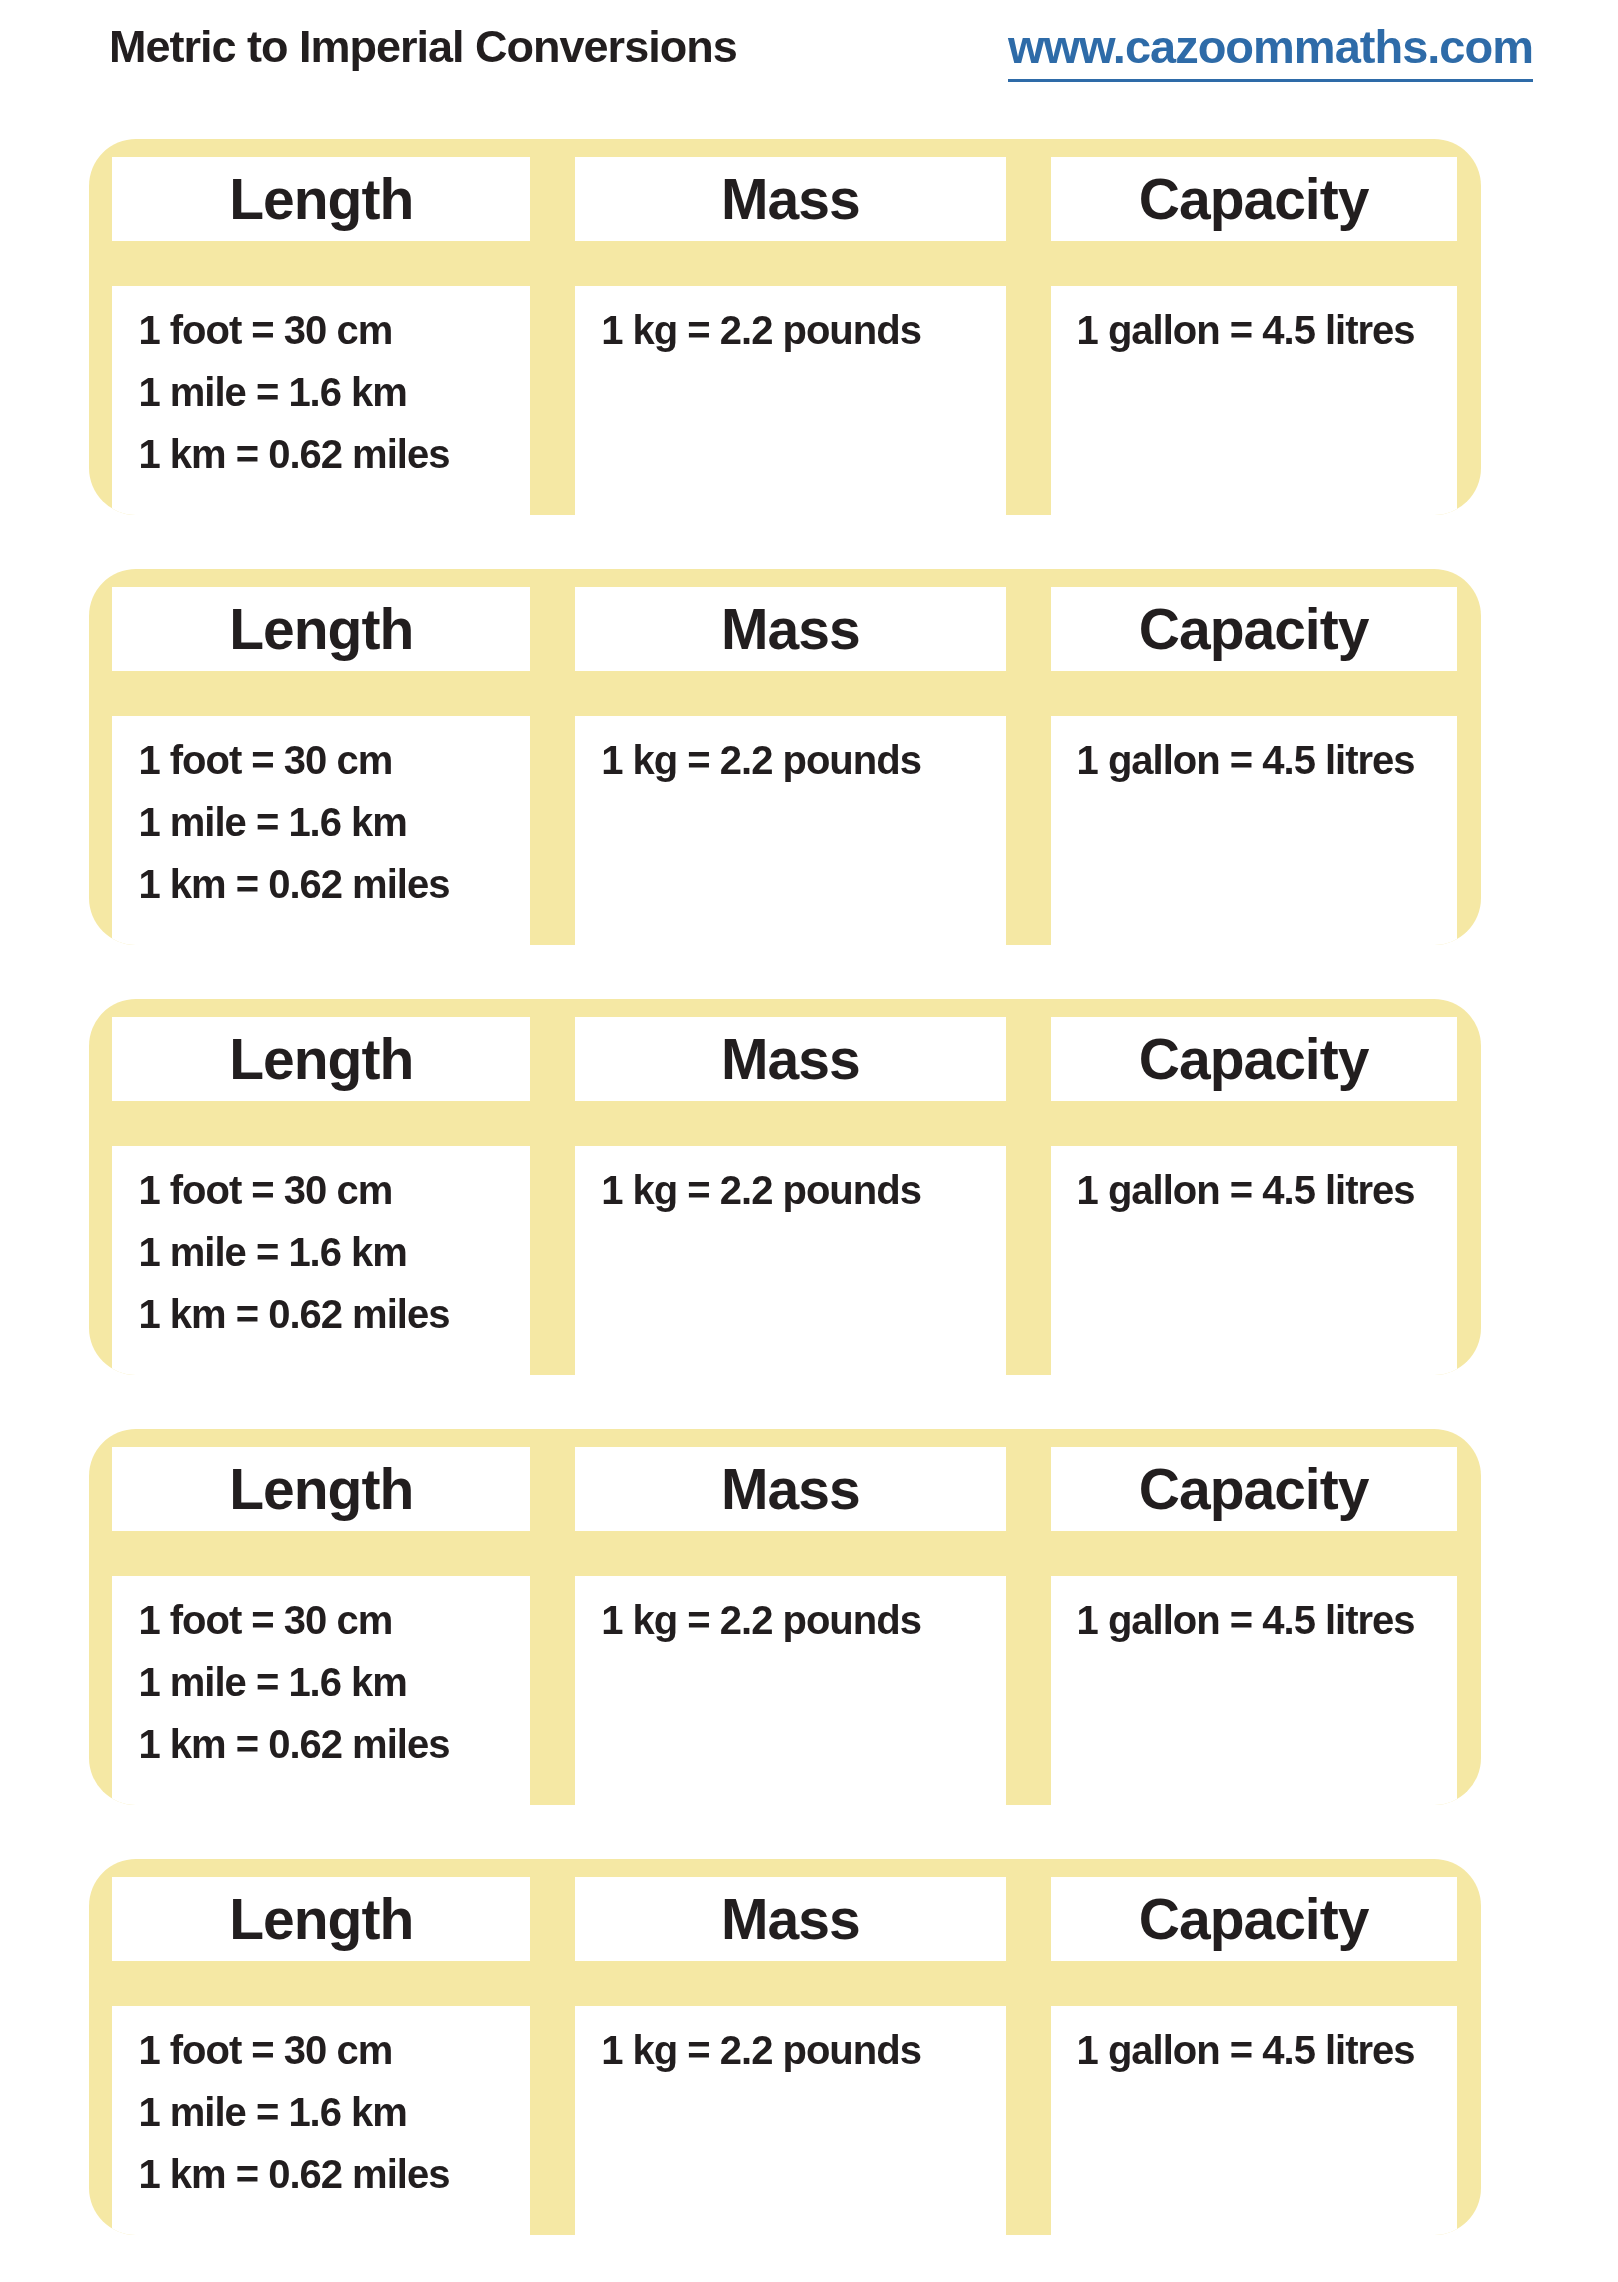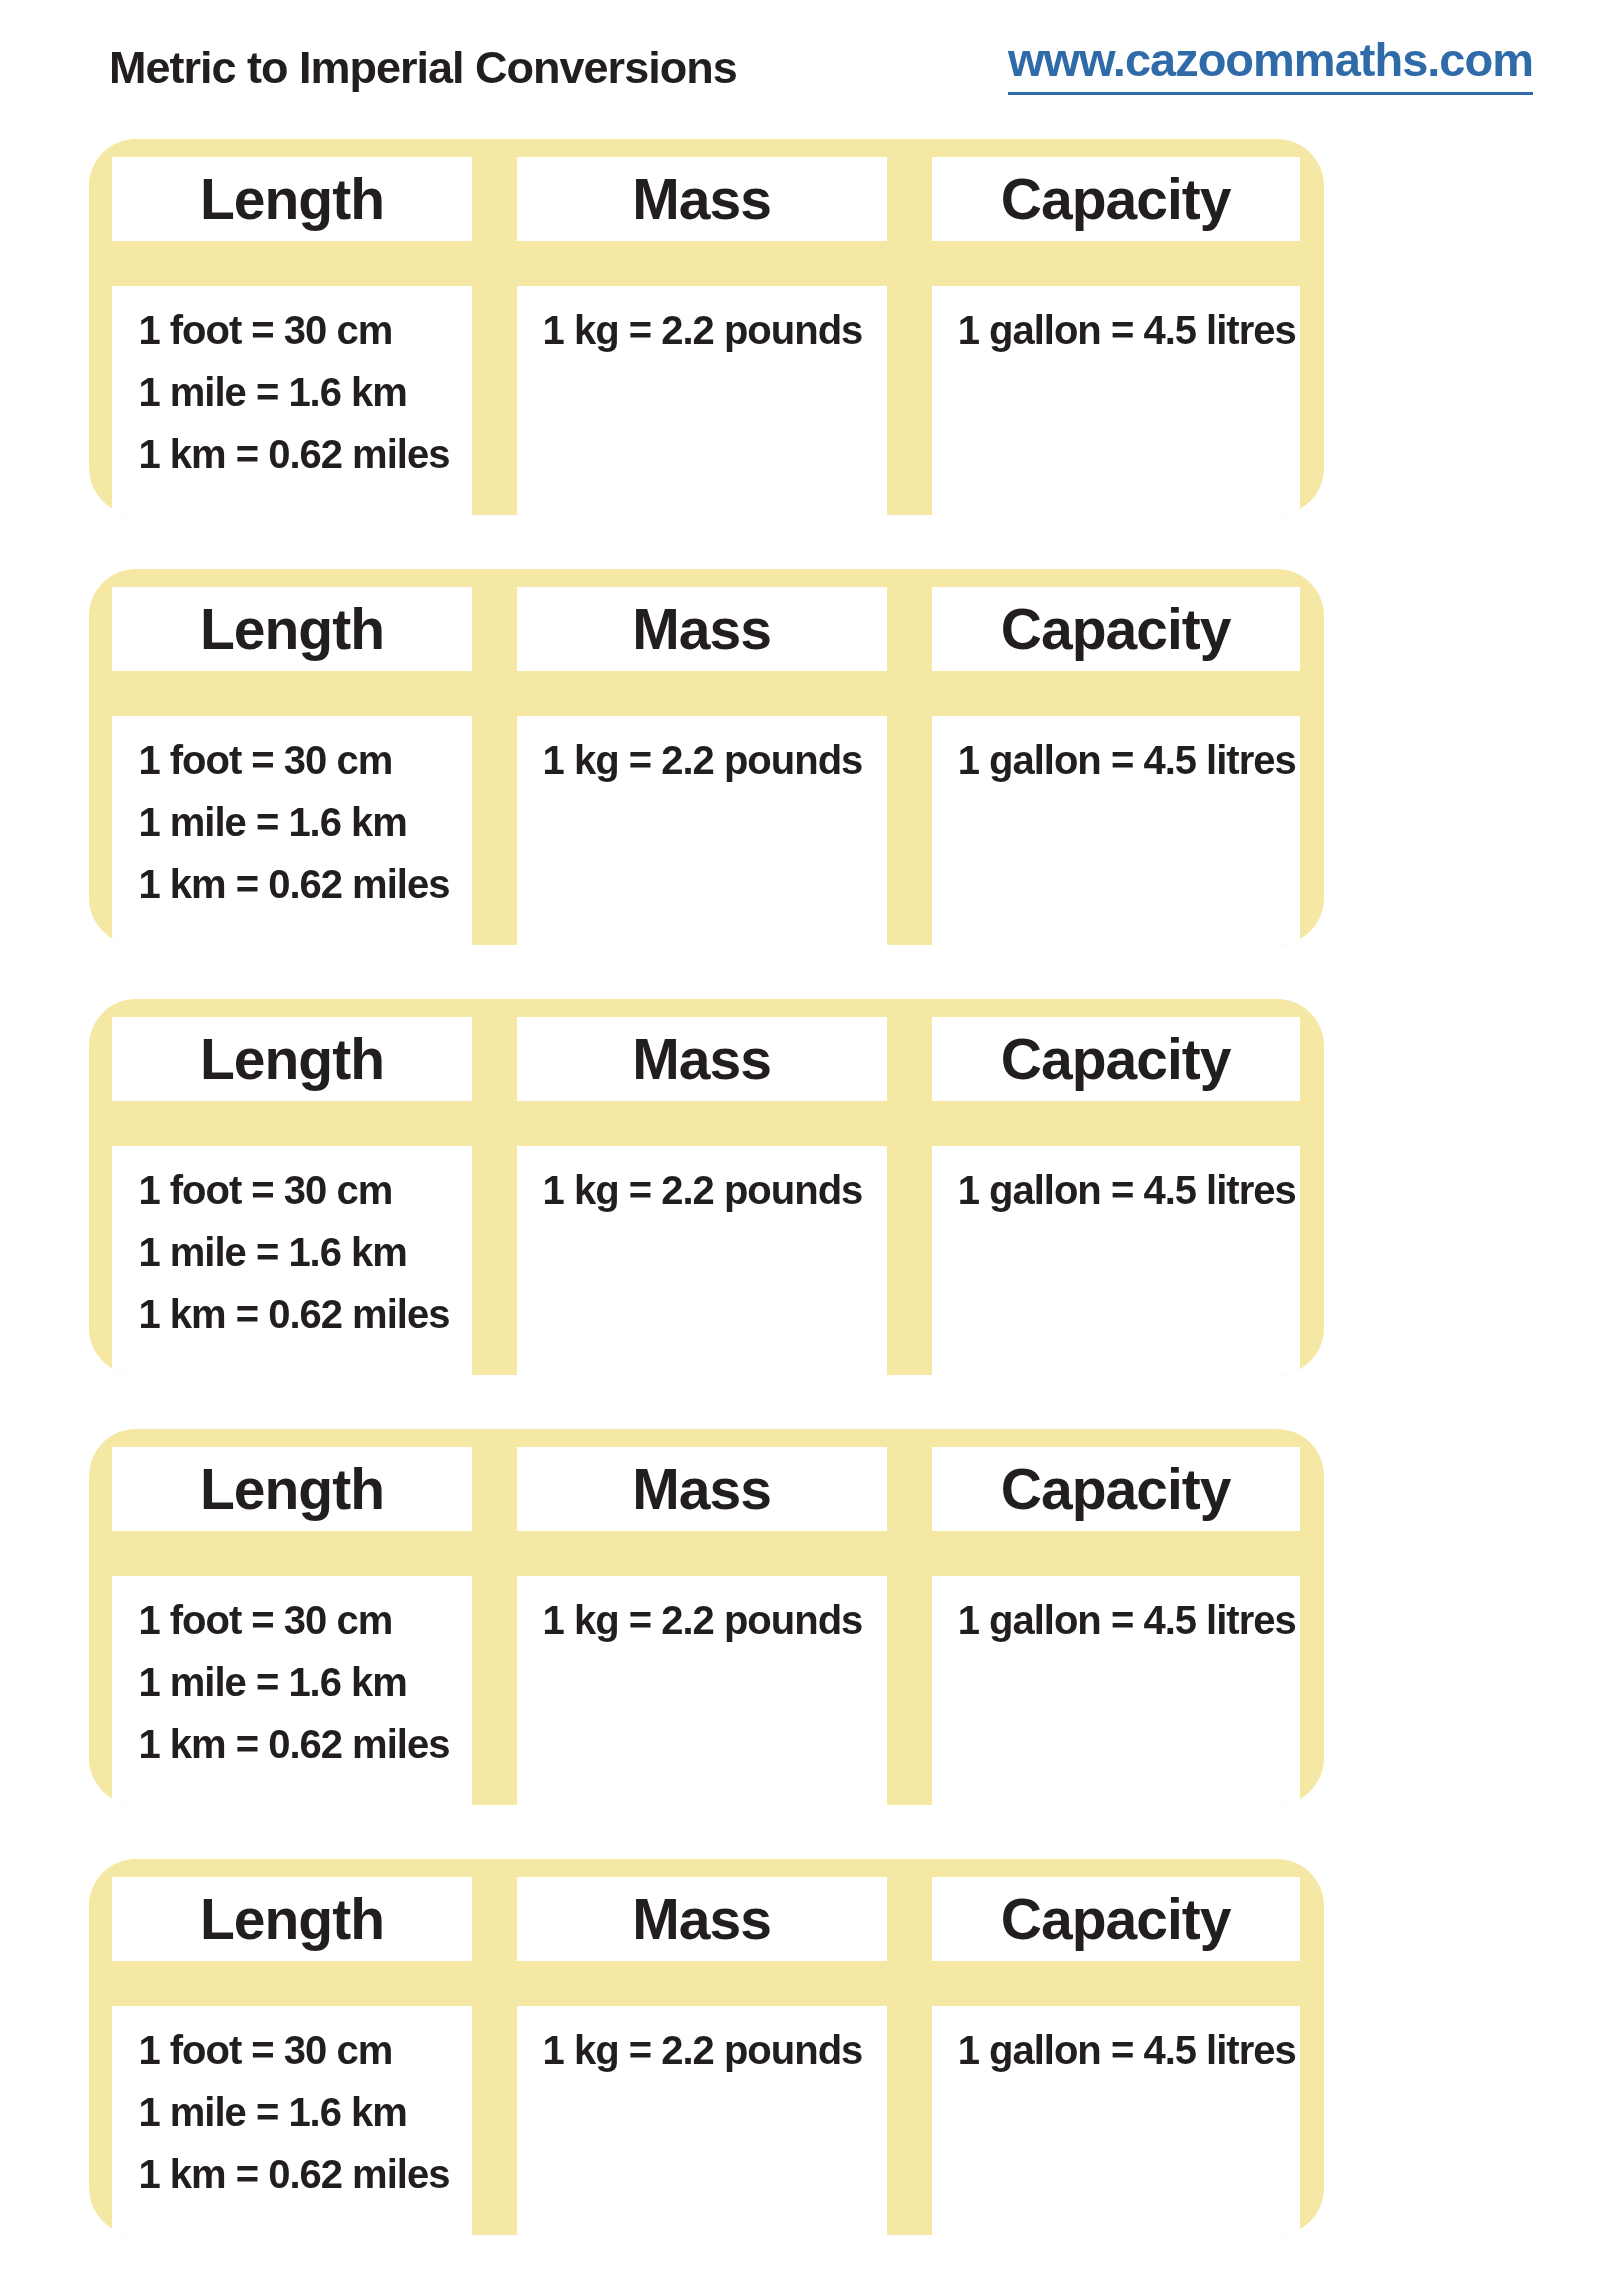--- a/index.html
+++ b/index.html
@@ -14,24 +14,24 @@
     background:#ffffff;
     overflow:hidden;
     font-family:"Liberation Sans", sans-serif;
     color:var(--text-black);
   }
   .page{position:relative;width:1619px;height:2282px;}
 
   
   .header-row{
     position:absolute;
-    left:109px;right:86px;top:32px;
+    left:109px;right:86px;top:19px;
     display:flex;
     justify-content:space-between;
-    align-items:flex-end;
+    align-items:flex-start;
   }
   .page-title{
     font-size:45px;
     font-weight:bold;
     letter-spacing:-1px;
     line-height:55px;
   }
   .site-link{
     font-size:47px;
     font-weight:bold;
@@ -44,21 +44,21 @@
     text-decoration:none;
   }
 
   
   .cards{
     position:absolute;
     left:89px;top:139px;
     width:1444px;
   }
   .card{
-    width:1235px;height:376px;
+    width:1392px;height:376px;
     margin-bottom:54px;
     background:var(--card-yellow);
     border-radius:47px;
     overflow:hidden;
     padding:17.6px 24.4px 0 23.4px;
     display:grid;
     grid-template-columns:463fr 477fr 450fr;
     grid-template-rows:84px 1fr;
     column-gap:20.5px;
     row-gap:15.6px;

